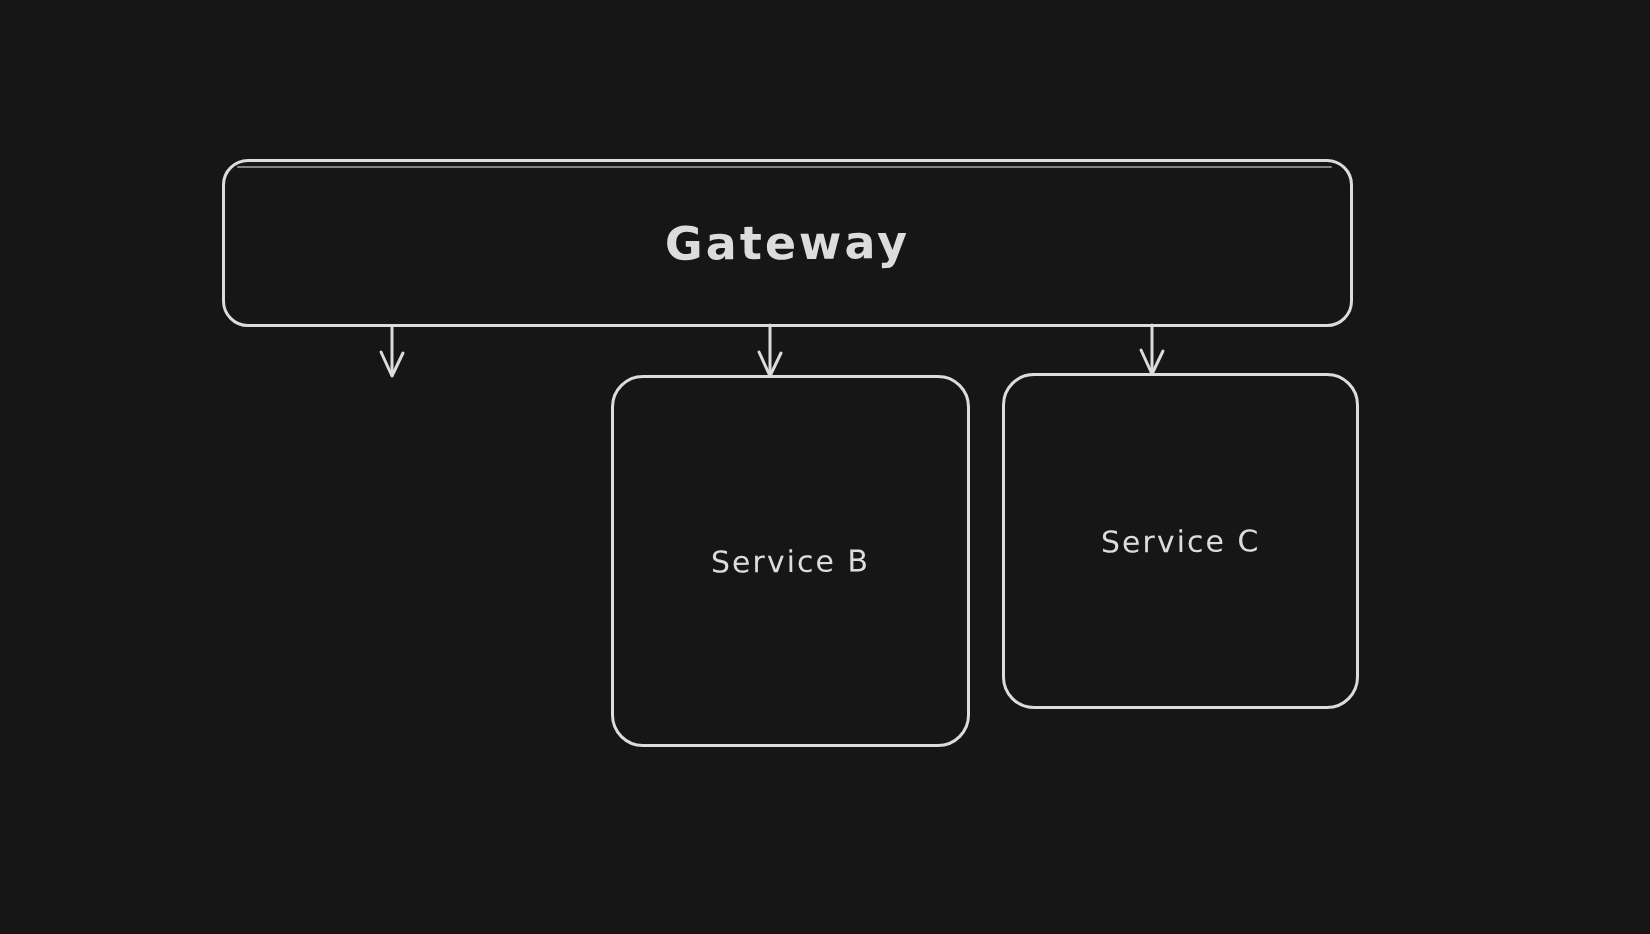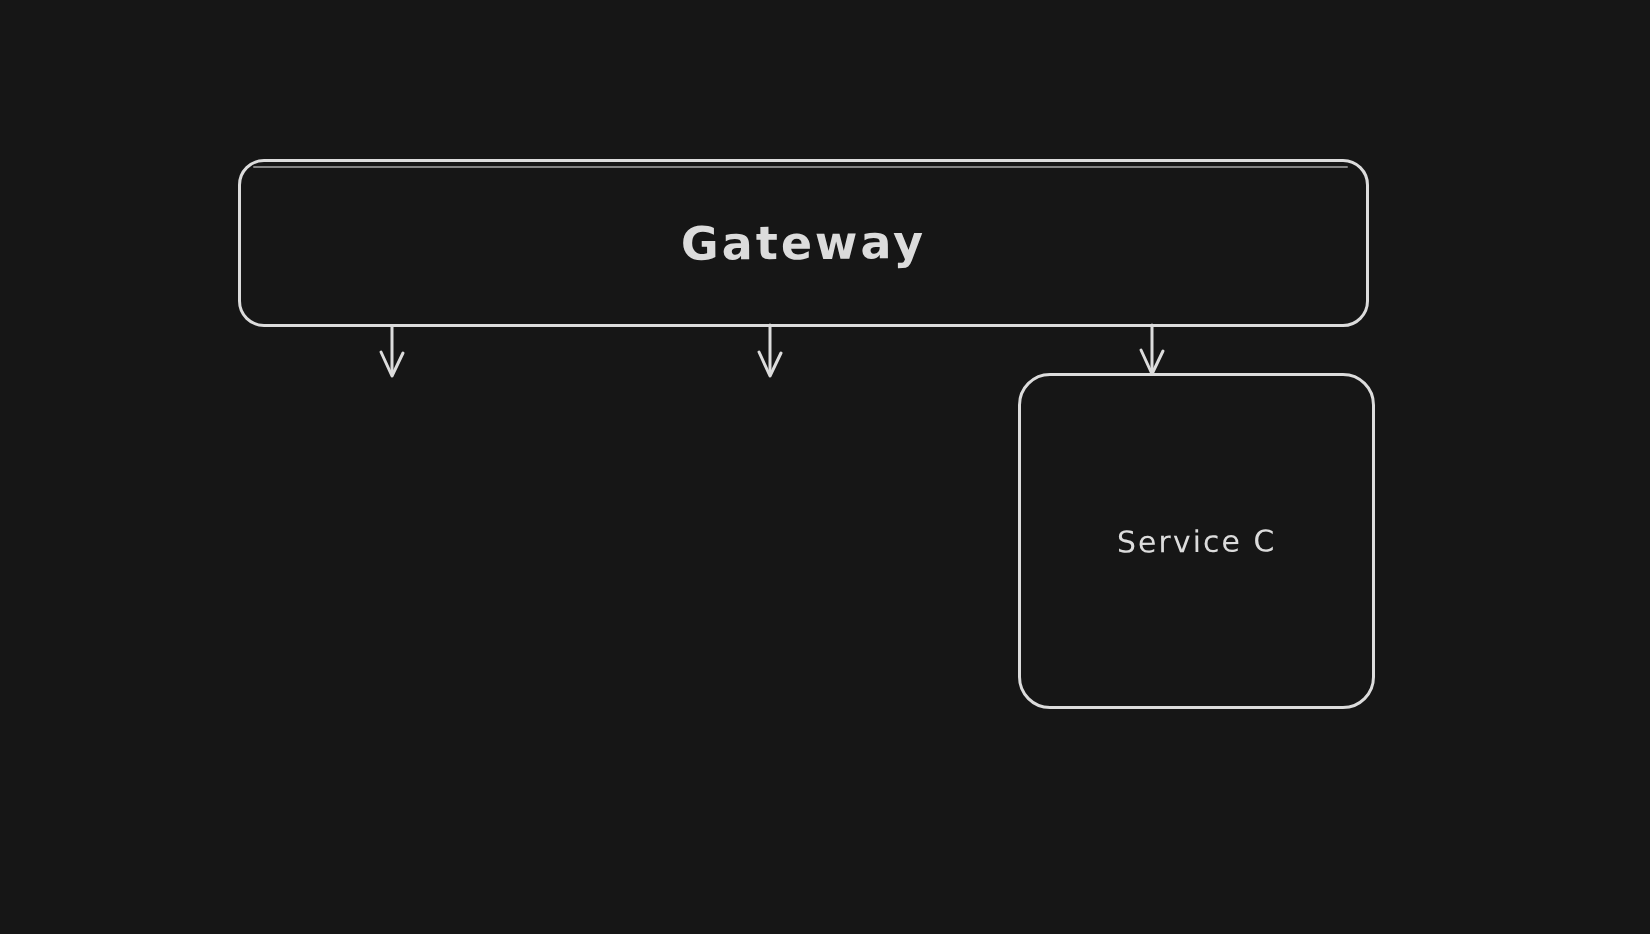--- a/index.html
+++ b/index.html
@@ -20,21 +20,20 @@
     background:var(--bg);
   }
   .node{
     position:absolute;
     border:3px solid var(--stroke);
     background:transparent;
     display:flex;
     align-items:center;
     justify-content:center;
     color:var(--text);
-    margin-left:16px;
   }
   .node-gateway{
     left:222px;top:159px;width:1131px;height:168px;
     border-radius:26px;
   }
   
   .node-gateway::after{
     content:"";
     position:absolute;
     left:12px;right:18px;top:4px;height:2px;
@@ -81,20 +80,23 @@
 </head>
 <body>
 
 <div class="canvas">
 
   <div class="node node-gateway">
     <span class="label label-gateway">Gateway</span>
   </div>
 
 
+  <div class="node node-service node-service-b">
+    <span class="label label-service">Service B</span>
+  </div>
 
   <div class="node node-service node-service-c">
     <span class="label label-service">Service C</span>
   </div>
 
   <svg class="connectors" viewBox="0 0 1650 934" xmlns="http://www.w3.org/2000/svg">
     <g>
       <line x1="392" y1="326" x2="392" y2="374"></line>
       <polyline points="381,352 392,376 403,353"></polyline>
     </g>

